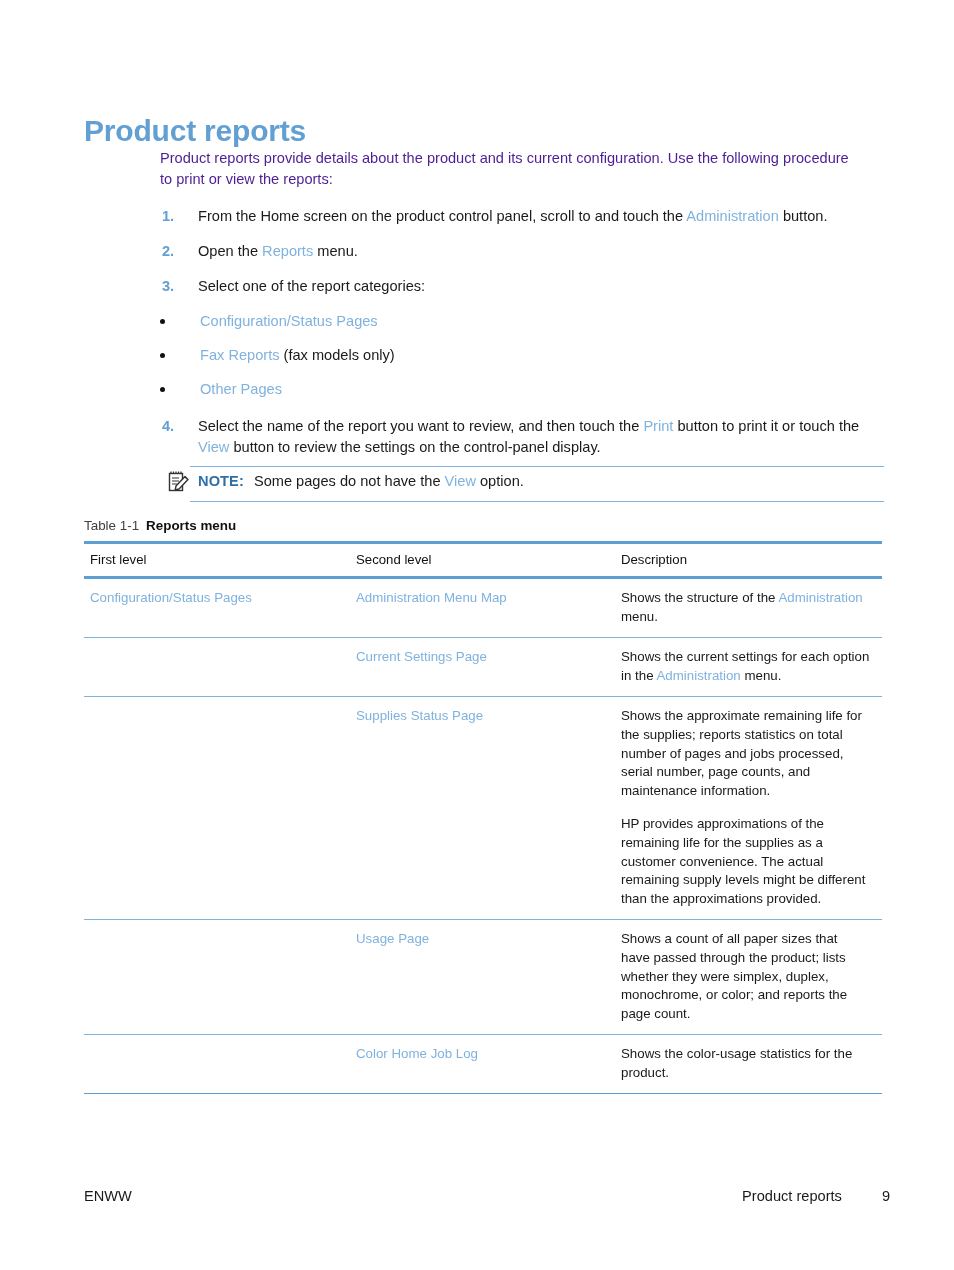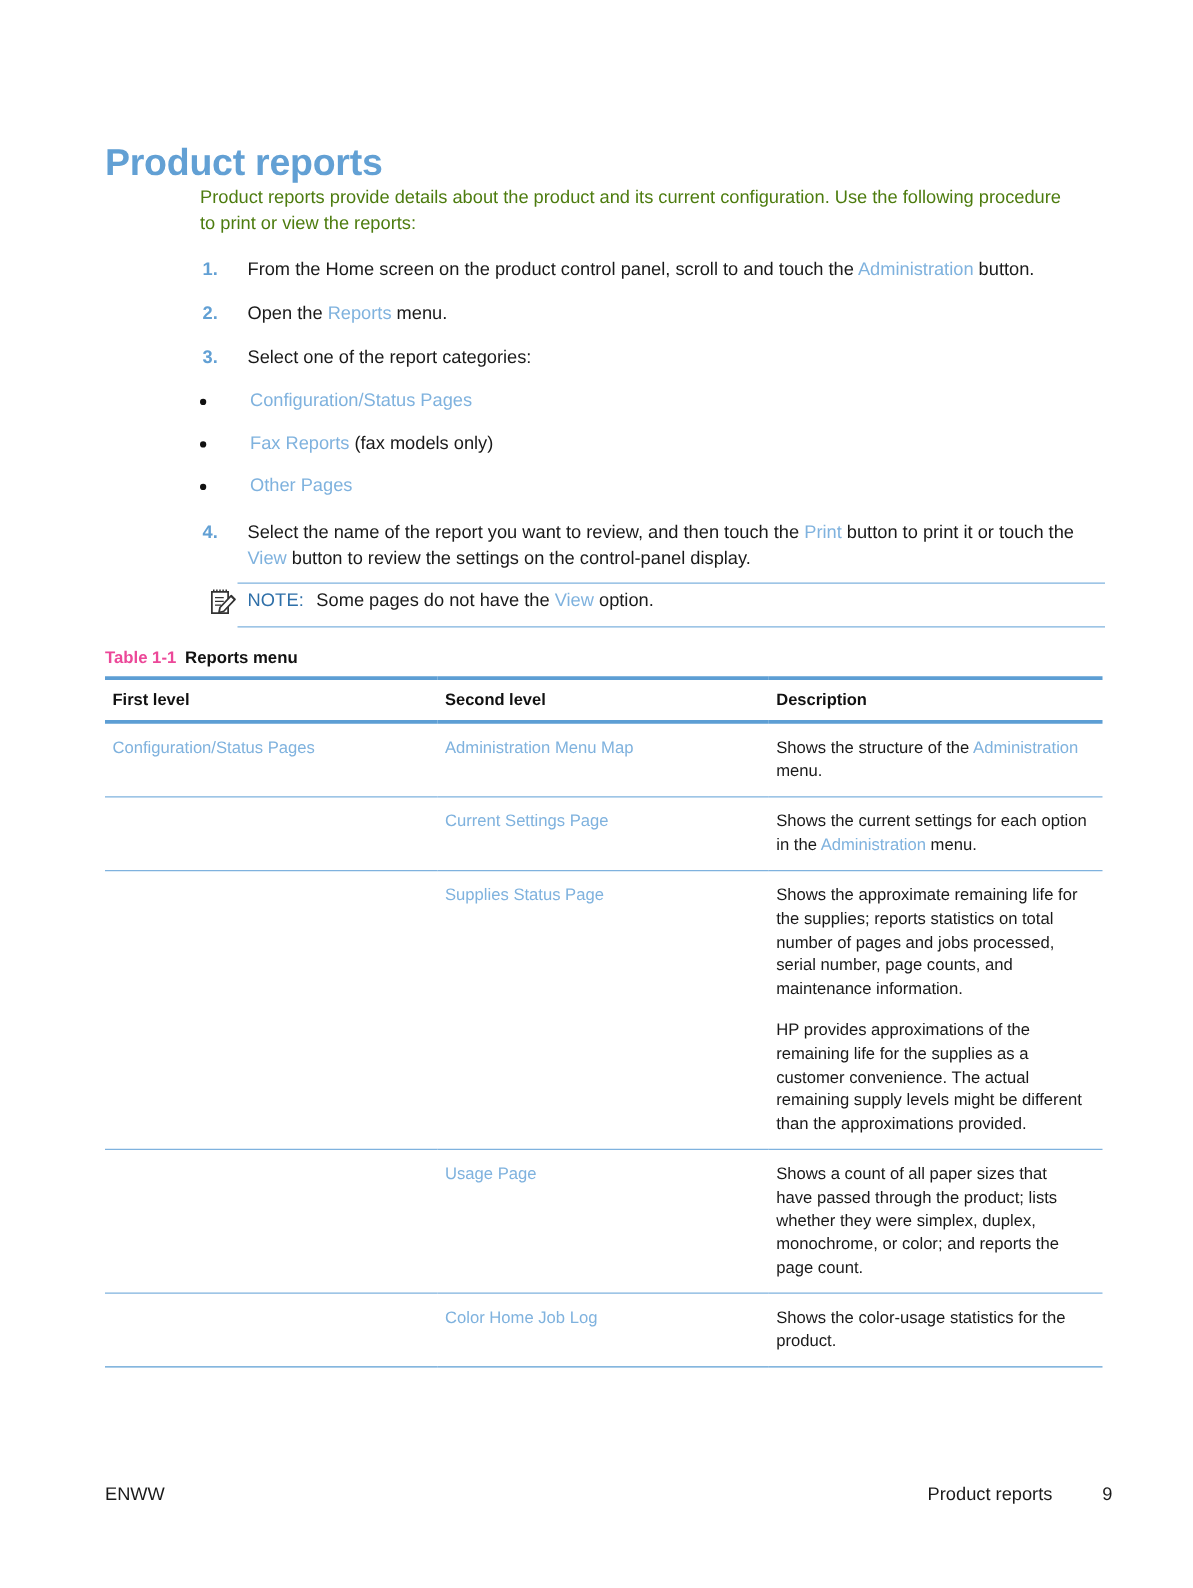--- a/index.html
+++ b/index.html
@@ -39,21 +39,21 @@
   .content {
     position: absolute;
     left: 160px;
     top: 148px;
     width: 724px;
   }
 
   .intro {
     font-size: 14.6px;
     line-height: 21px;
-    color: #4d7c0f;
+    color: #4c1d95;
     margin: 0 0 16px 0;
     width: 700px;
   }
 
   
   .steps { margin: 0; padding: 0; list-style: none; }
   .step {
     position: relative;
     padding-left: 38px;
     margin-bottom: 14px;
@@ -109,21 +109,21 @@
   }
   .note-icon {
     position: absolute;
     left: 0;
     top: 4px;
     width: 24px;
     height: 22px;
   }
   .note-label {
     color: #2E6FA8;
-    font-weight: normal;
+    font-weight: bold;
     font-size: 14.6px;
     letter-spacing: 0.1px;
   }
   .note-text {
     font-size: 14.6px;
     margin-left: 10px;
   }
 
   
   .table-block {
@@ -131,42 +131,42 @@
     left: 84px;
     top: 518px;
     width: 798px;
   }
   .table-caption {
     font-size: 13.4px;
     margin-bottom: 8px;
     white-space: nowrap;
   }
   .caption-num {
-    color: #ec4899;
-    font-weight: bold;
+    color: #404040;
+    font-weight: normal;
   }
   .caption-title {
     color: #111;
     font-weight: bold;
     margin-left: 7px;
   }
 
   table.reports {
     border-collapse: collapse;
     width: 798px;
     table-layout: fixed;
   }
   table.reports col.c1 { width: 266px; }
   table.reports col.c2 { width: 265px; }
   table.reports col.c3 { width: 267px; }
 
   table.reports thead th {
     text-align: left;
     font-size: 13.2px;
-    font-weight: bold;
+    font-weight: normal;
     color: #111;
     padding: 8px 10px 9px 6px;
     border-top: 3px solid #5D9ED4;
     border-bottom: 3px solid #5D9ED4;
     vertical-align: bottom;
   }
 
   table.reports tbody td {
     vertical-align: top;
     font-size: 13.3px;

